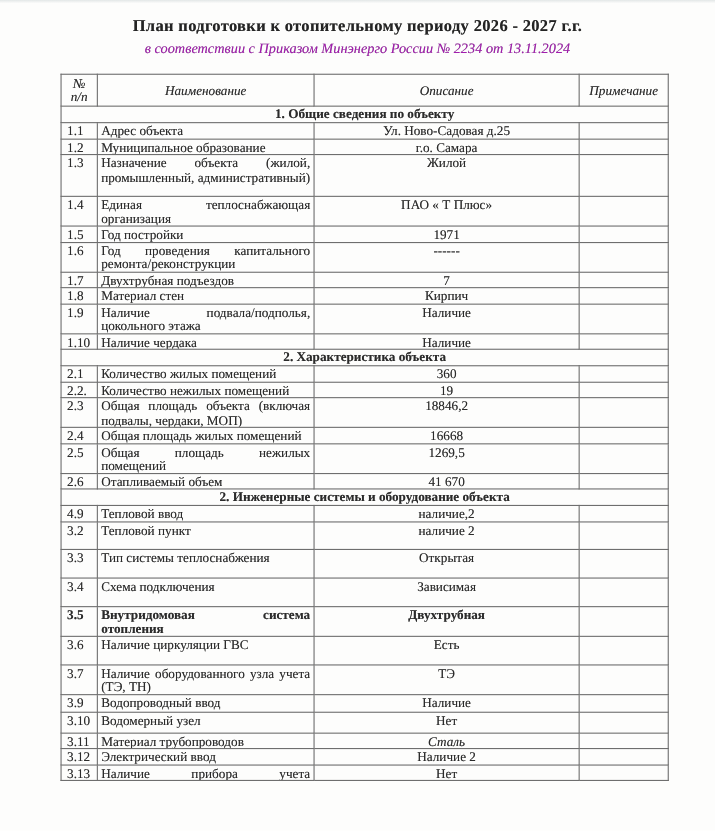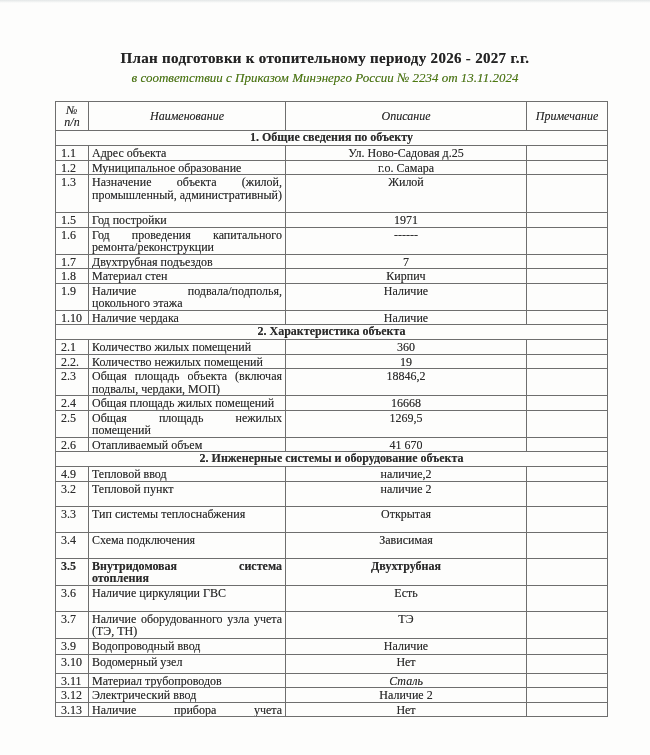--- a/index.html
+++ b/index.html
@@ -15,34 +15,34 @@
     background:#fdfdfc;
     overflow:hidden;
   }
   .page::before{
     content:"";
     position:absolute; top:0; left:0; right:0; height:3px;
     background:linear-gradient(#e3e7e7, rgba(255,255,255,0));
     pointer-events:none;
   }
   .title {
-    padding-top:50px;
+    padding-top:16px;
     text-align:center;
     font-weight:bold;
     font-size:15px;
     letter-spacing:0.3px;
     color:#242424;
     text-shadow:0 0 0.5px rgba(40,40,40,0.55);
   }
   .subtitle {
     margin-top:3px;
     text-align:center;
     font-style:italic;
     font-size:13px;
-    color:#4d7c0f;
+    color:#a21caf;
     text-shadow:0 0 0.4px rgba(40,40,40,0.45);
   }
   table.plan {
     border-collapse:collapse;
     table-layout:fixed;
     width:552px;
     margin:15px 0 0 55px;
     border:1.5px solid #585858;
   }
   .plan th, .plan td {
@@ -116,20 +116,26 @@
           <td class="c-name">Муниципальное образование</td>
           <td class="c-desc">г.о. Самара</td>
           <td class="c-note"></td>
         </tr>
         <tr style="height: 38px;">
           <td class="c-num">1.3</td>
           <td class="c-name">Назначение объекта (жилой, промышленный, административный)</td>
           <td class="c-desc">Жилой</td>
           <td class="c-note"></td>
         </tr>
+        <tr style="height: 26px;">
+          <td class="c-num">1.4</td>
+          <td class="c-name">Единая теплоснабжающая организация</td>
+          <td class="c-desc">ПАО « Т Плюс»</td>
+          <td class="c-note"></td>
+        </tr>
         <tr>
           <td class="c-num">1.5</td>
           <td class="c-name">Год постройки</td>
           <td class="c-desc">1971</td>
           <td class="c-note"></td>
         </tr>
         <tr style="height: 26px;">
           <td class="c-num">1.6</td>
           <td class="c-name">Год проведения капитального ремонта/реконструкции</td>
           <td class="c-desc">------</td>

